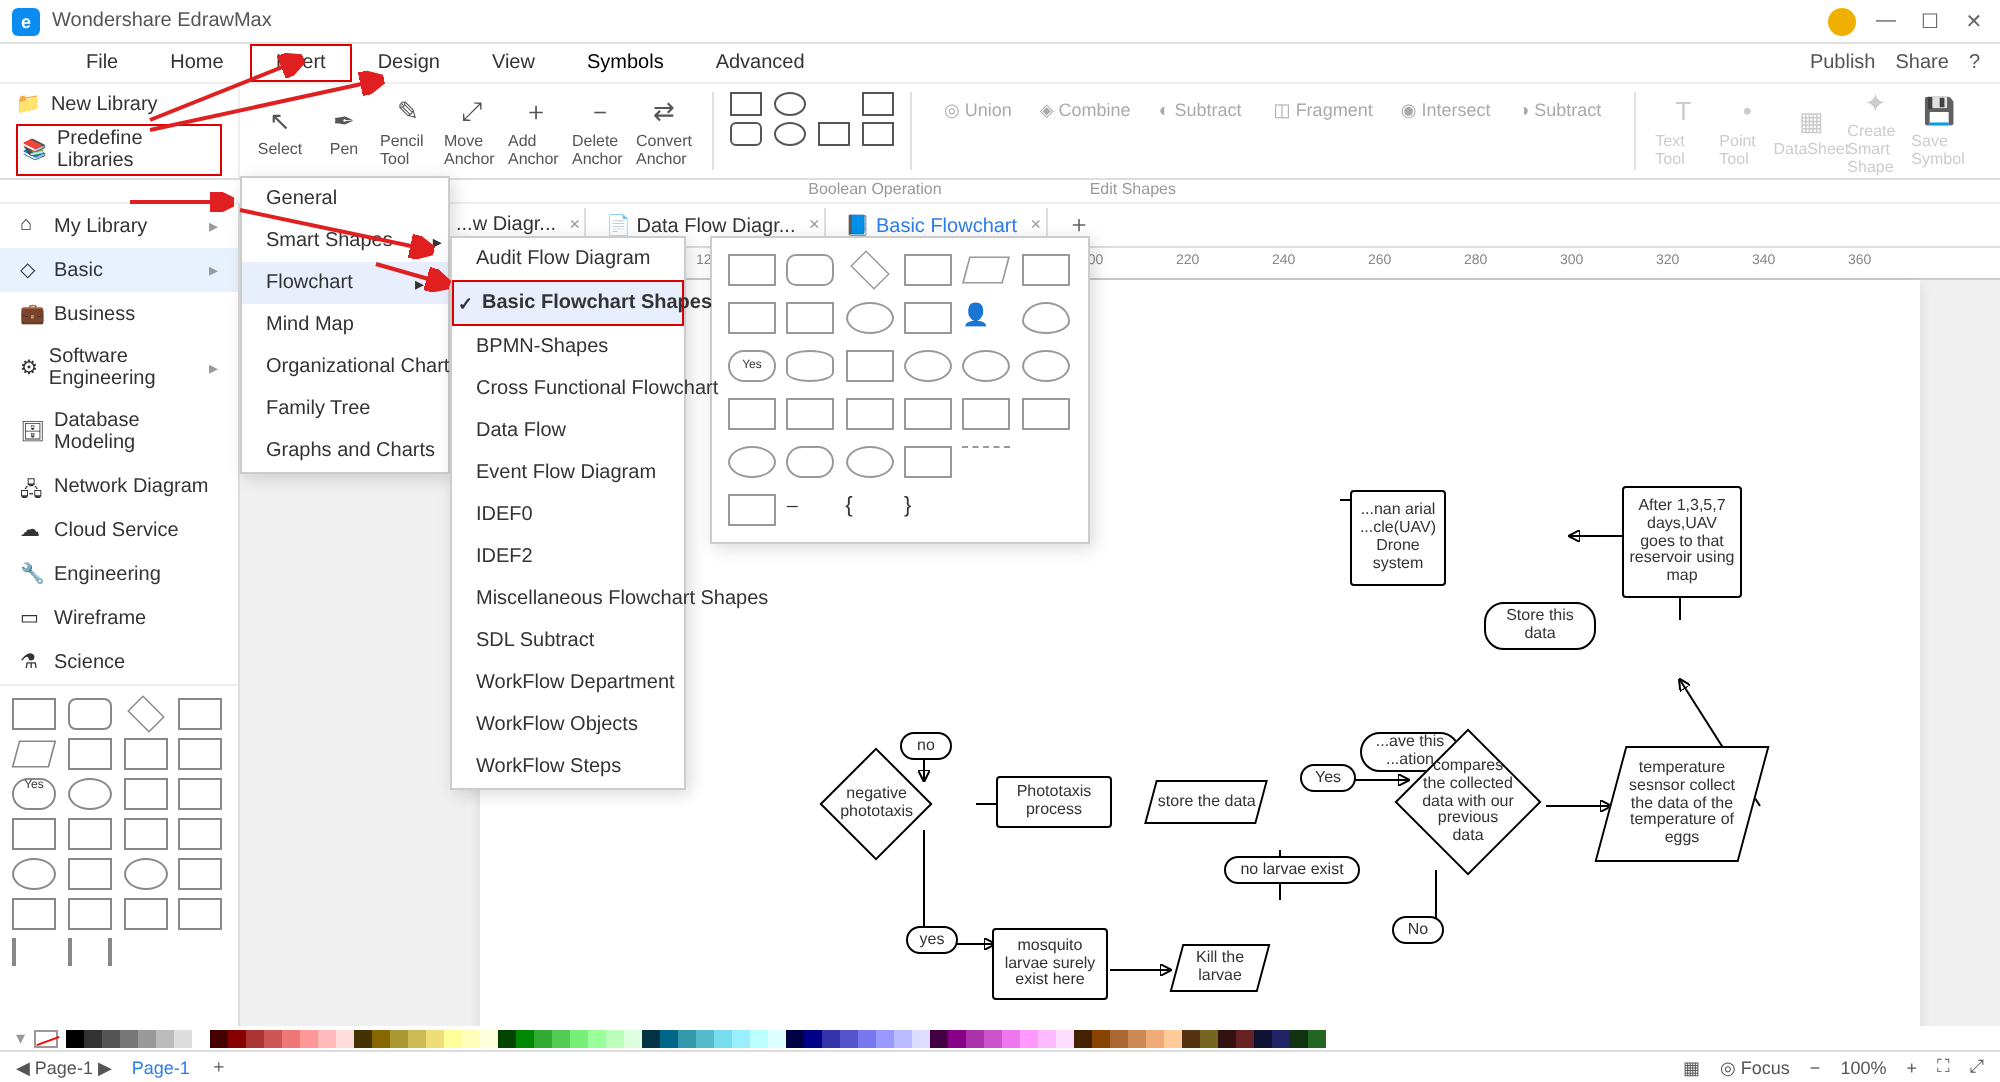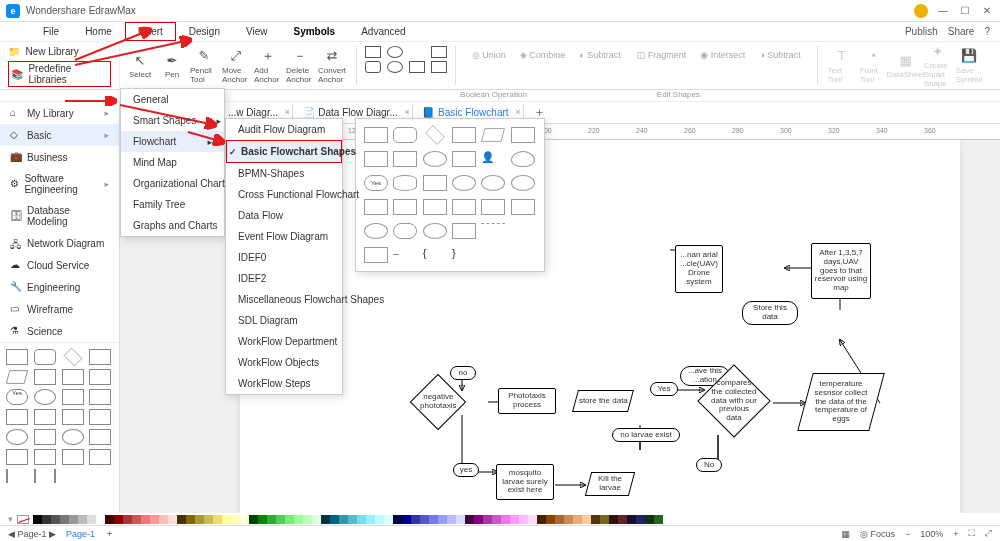--- a/index.html
+++ b/index.html
@@ -10,21 +10,21 @@
 .logo { width: 14px; height: 14px; background: #0b8cf0; border-radius: 3px; margin-right: 6px; display: flex; align-items: center; justify-content: center; color: #fff; font-size: 9px; font-weight: bold; }
 .title-text { font-size: 10px; color: #555; }
 .title-right { margin-left: auto; display: flex; align-items: center; gap: 8px; }
 .avatar { width: 14px; height: 14px; background: #f0b000; border-radius: 50%; }
 .win-btn { width: 14px; height: 14px; display: flex; align-items: center; justify-content: center; font-size: 10px; color: #666; cursor: pointer; }
 
 
 .menubar { height: 20px; background: #fff; display: flex; align-items: center; padding-left: 30px; gap: 0; border-bottom: 1px solid #eee; }
 .menu-item { padding: 3px 12px; font-size: 10px; cursor: pointer; border: 1px solid transparent; }
 .menu-item.insert { border: 1px solid #d00; }
-.menu-item.symbols { font-weight: bold; color: #000; }
+.menu-item.symbols { font-weight: normal; color: #000; }
 .menu-right { margin-left: auto; display: flex; gap: 10px; font-size: 10px; color: #555; padding-right: 10px; }
 
 
 .ribbon { height: 48px; background: #fff; display: flex; border-bottom: 1px solid #ddd; }
 .ribbon-left { width: 120px; border-right: 1px solid #eee; padding: 4px 8px; display: flex; flex-direction: column; gap: 4px; }
 .ribbon-left-item { display: flex; align-items: center; gap: 5px; font-size: 10px; cursor: pointer; }
 .predefine { border: 1px solid #d00; padding: 1px 2px; }
 .ribbon-tools { display: flex; padding: 2px 6px; gap: 4px; }
 .tool-btn { width: 28px; display: flex; flex-direction: column; align-items: center; justify-content: center; font-size: 8px; color: #555; gap: 2px; }
 .tool-icon { width: 16px; height: 16px; display: flex; align-items: center; justify-content: center; font-size: 13px; }
@@ -221,21 +221,21 @@
     <div class="tool-btn">
         <div class="tool-icon" style="color:#ccc">✦</div>
         <span style="color:#ccc">Create Smart Shape</span>
       </div>
     <div class="tool-btn">
         <div class="tool-icon" style="color:#ccc">💾</div>
         <span style="color:#ccc">Save Symbol</span>
       </div>
   </div>
 </div>
-<div style="height:12px;background:#fff;border-bottom:1px solid #eee;font-size:8px;color:#999;display:flex;padding-left:150px;gap:120px">
+<div style="height:12px;background:#fff;border-bottom:1px solid #eee;font-size:8px;color:#999;display:flex;padding-left:150px;gap:64px">
   <span>Drawing Tools</span>
   <span style="margin-left:140px">Boolean Operation</span>
   <span style="margin-left:10px">Edit Shapes</span>
 </div>
 
 <div class="main">
 
   <div class="sidebar">
     <div class="lib-list">
       <div class="lib-item">
@@ -470,21 +470,21 @@
   <div class="submenu-item">
       <span>IDEF0</span>
     </div>
   <div class="submenu-item">
       <span>IDEF2</span>
     </div>
   <div class="submenu-item">
       <span>Miscellaneous Flowchart Shapes</span>
     </div>
   <div class="submenu-item">
-      <span>SDL Diagram</span>
+      <span>SDL Subtract</span>
     </div>
   <div class="submenu-item">
       <span>WorkFlow Department</span>
     </div>
   <div class="submenu-item">
       <span>WorkFlow Objects</span>
     </div>
   <div class="submenu-item">
       <span>WorkFlow Steps</span>
     </div>

